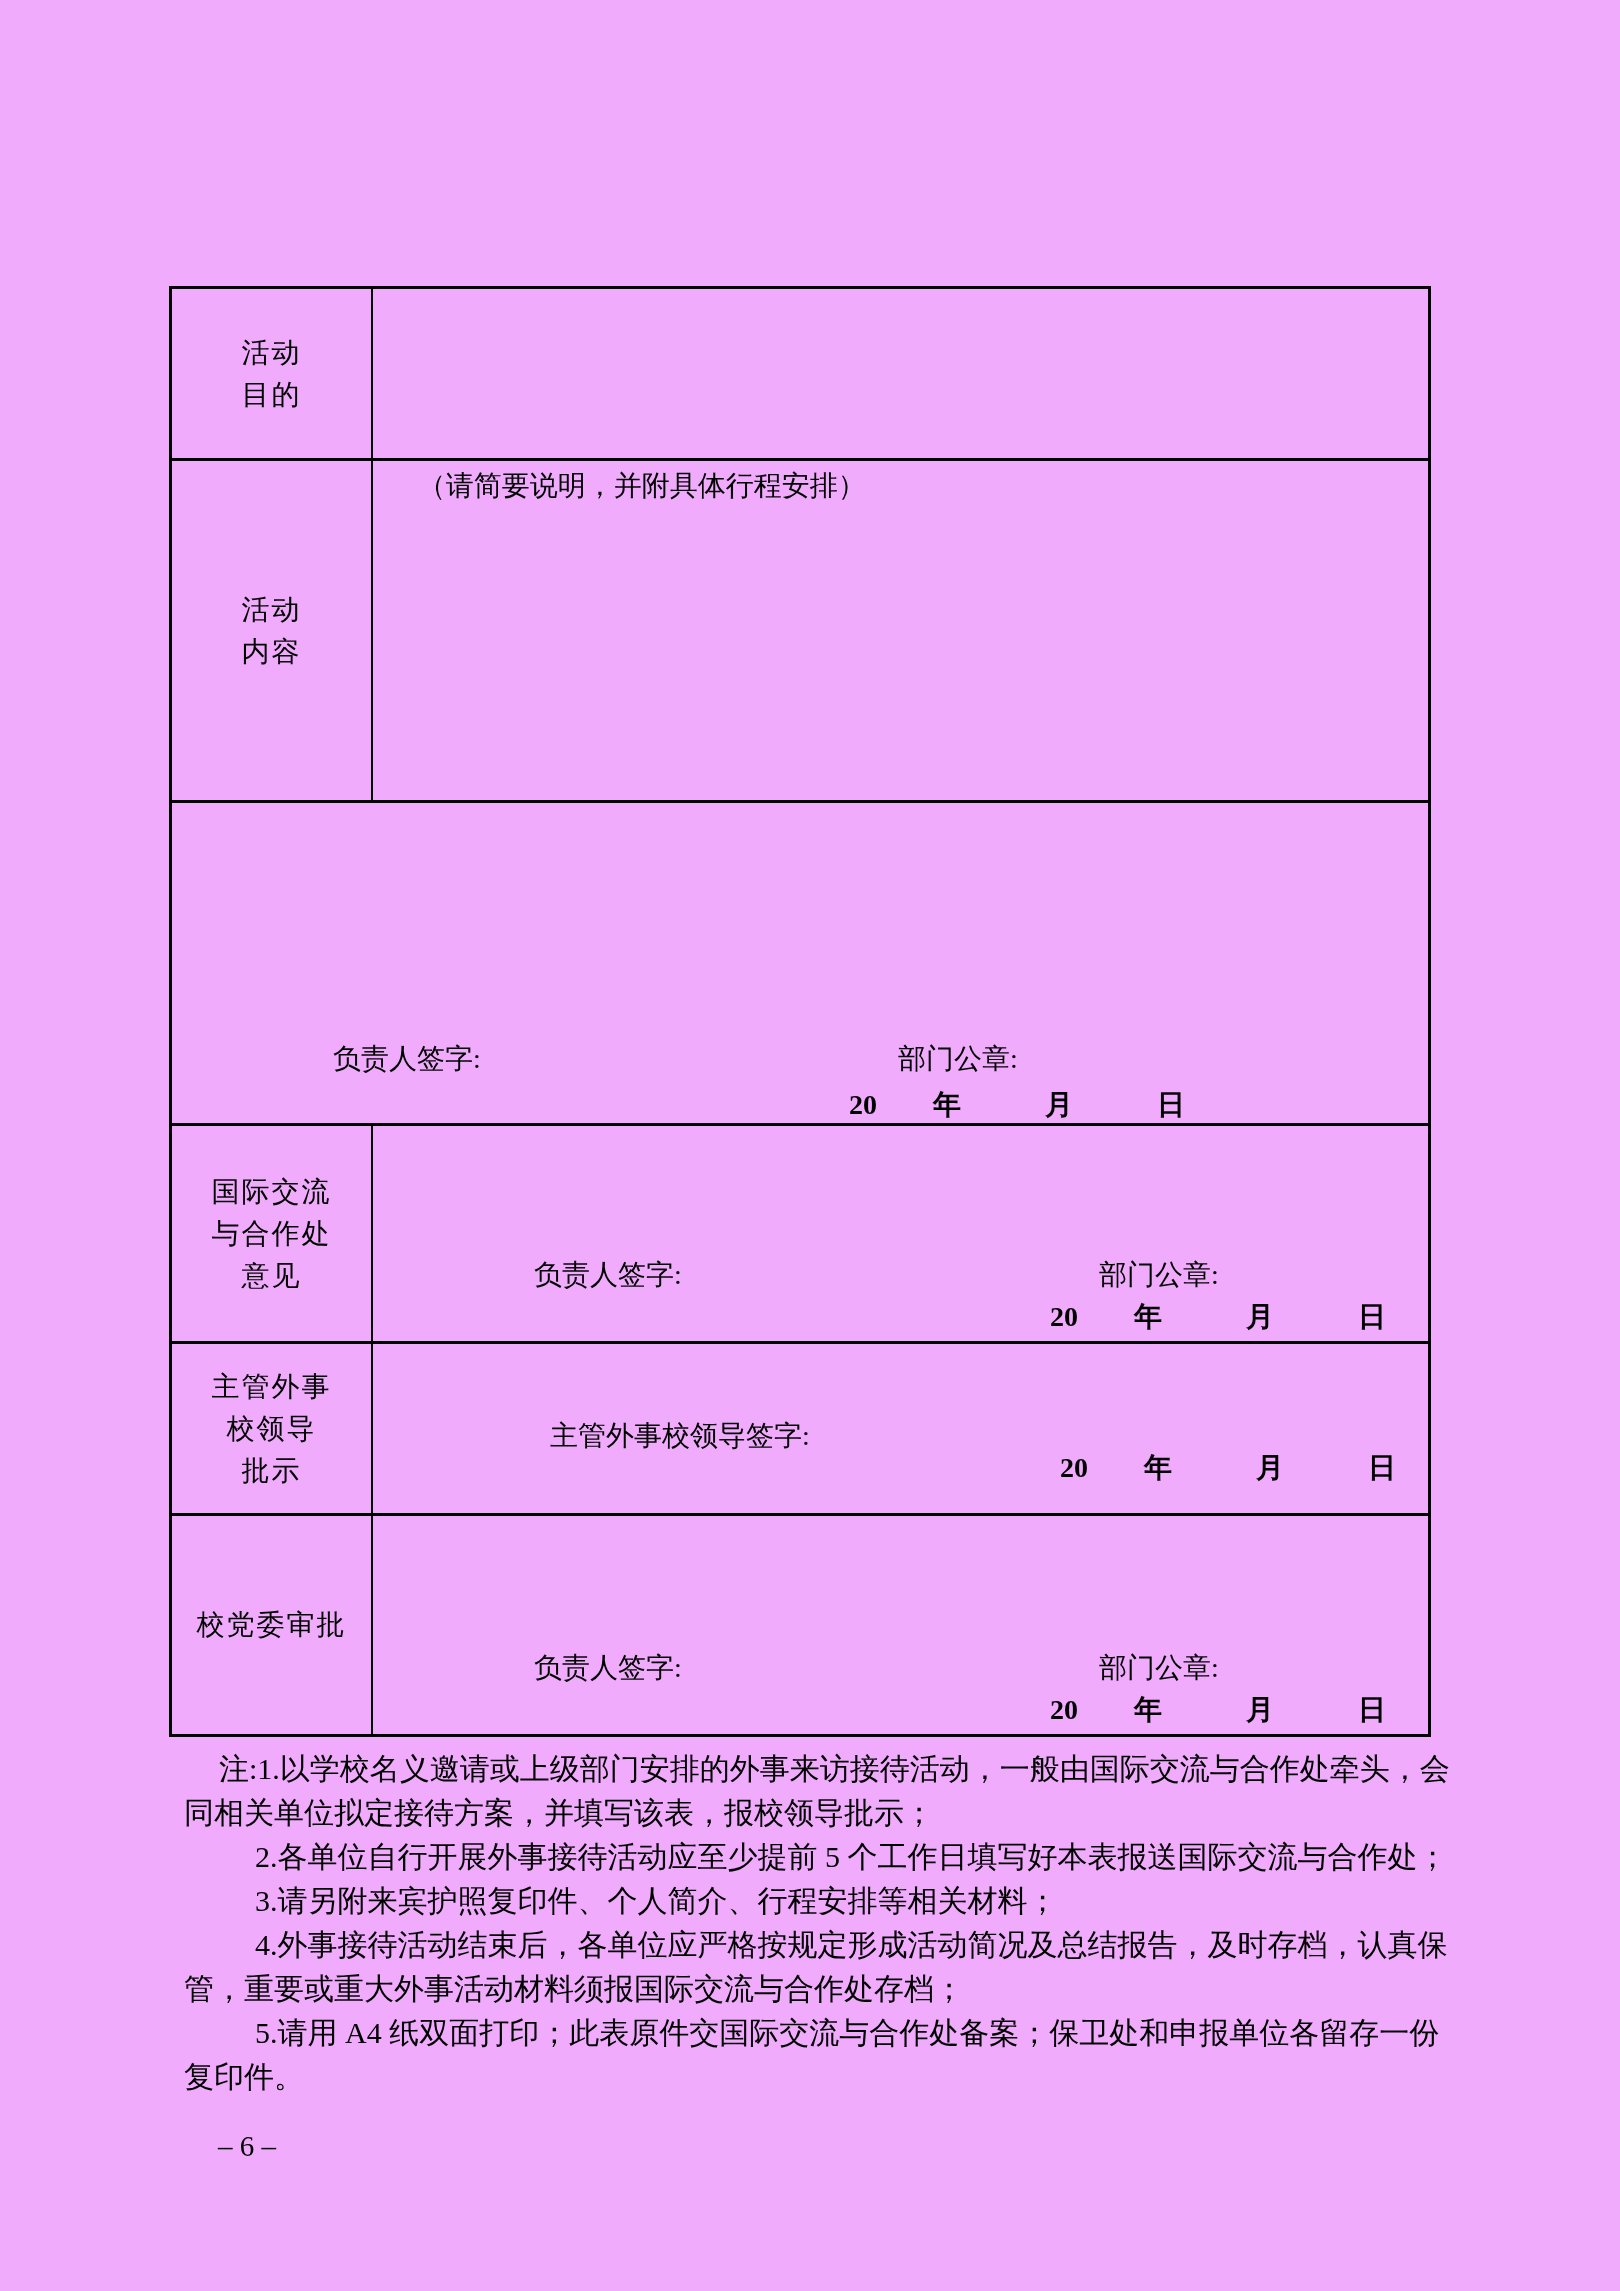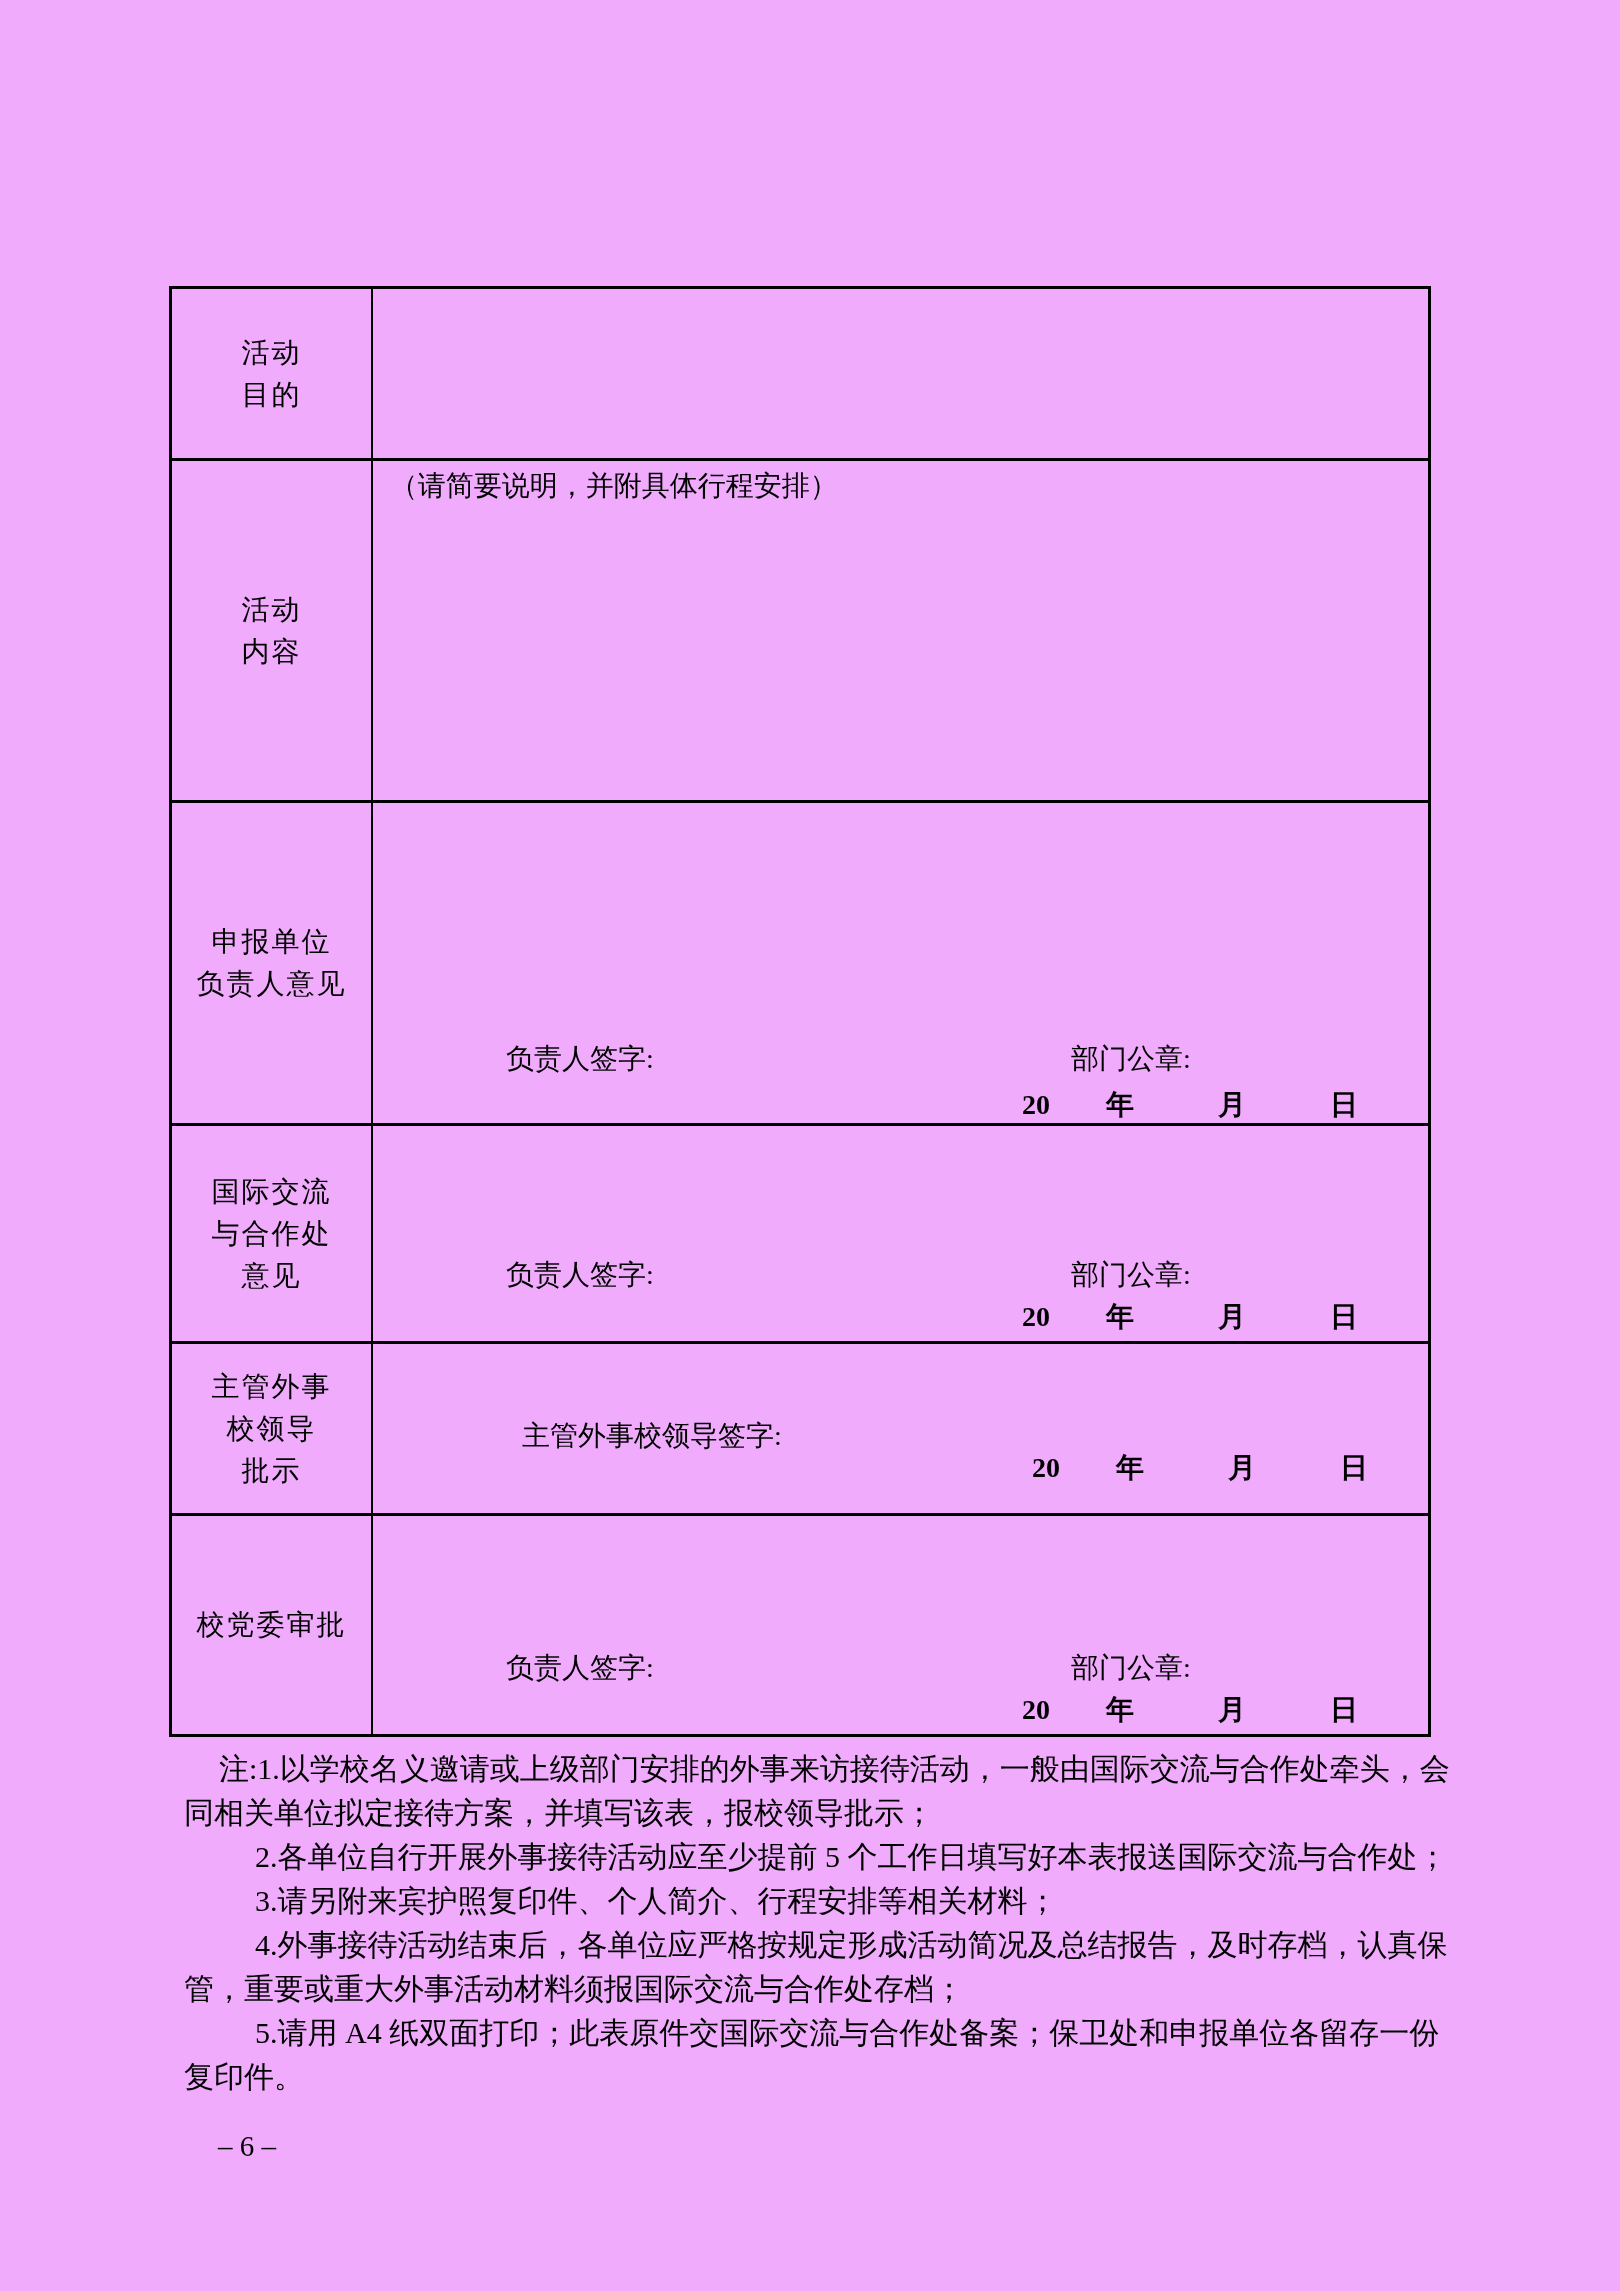--- a/index.html
+++ b/index.html
@@ -54,20 +54,21 @@
     font-size: 28px;
     line-height: 42px;
     letter-spacing: 2px;
     white-space: pre-line;
   }
   .content-cell {
     position: relative;
     flex: 1;
     font-size: 28px;
     line-height: 35px;
+    margin-left: 28px;
   }
   .hint-text {
     position: absolute;
     left: 16.7px;
     top: 6.9px;
     white-space: pre;
   }
   .sign-label { position: absolute; left: 133px; white-space: pre; }
   .row-5 .sign-label { left: 139px; }
   .seal-label { position: absolute; left: 698px; white-space: pre; }
@@ -121,22 +122,20 @@
 
     <div class="form-row row-2">
       <div class="label-cell">活动
 内容</div>
       <div class="content-cell">
         <div class="hint-text">（请简要说明，并附具体行程安排）</div>
       </div>
     </div>
 
     <div class="form-row row-3">
-      <div class="label-cell">申报单位
-负责人意见</div>
       <div class="content-cell">
         <div class="sign-label">负责人签字:</div>
         <div class="seal-label">部门公章:</div>
         <div class="date-line">20　　年　　　月　　　日</div>
       </div>
     </div>
 
     <div class="form-row row-4">
       <div class="label-cell">国际交流
 与合作处

